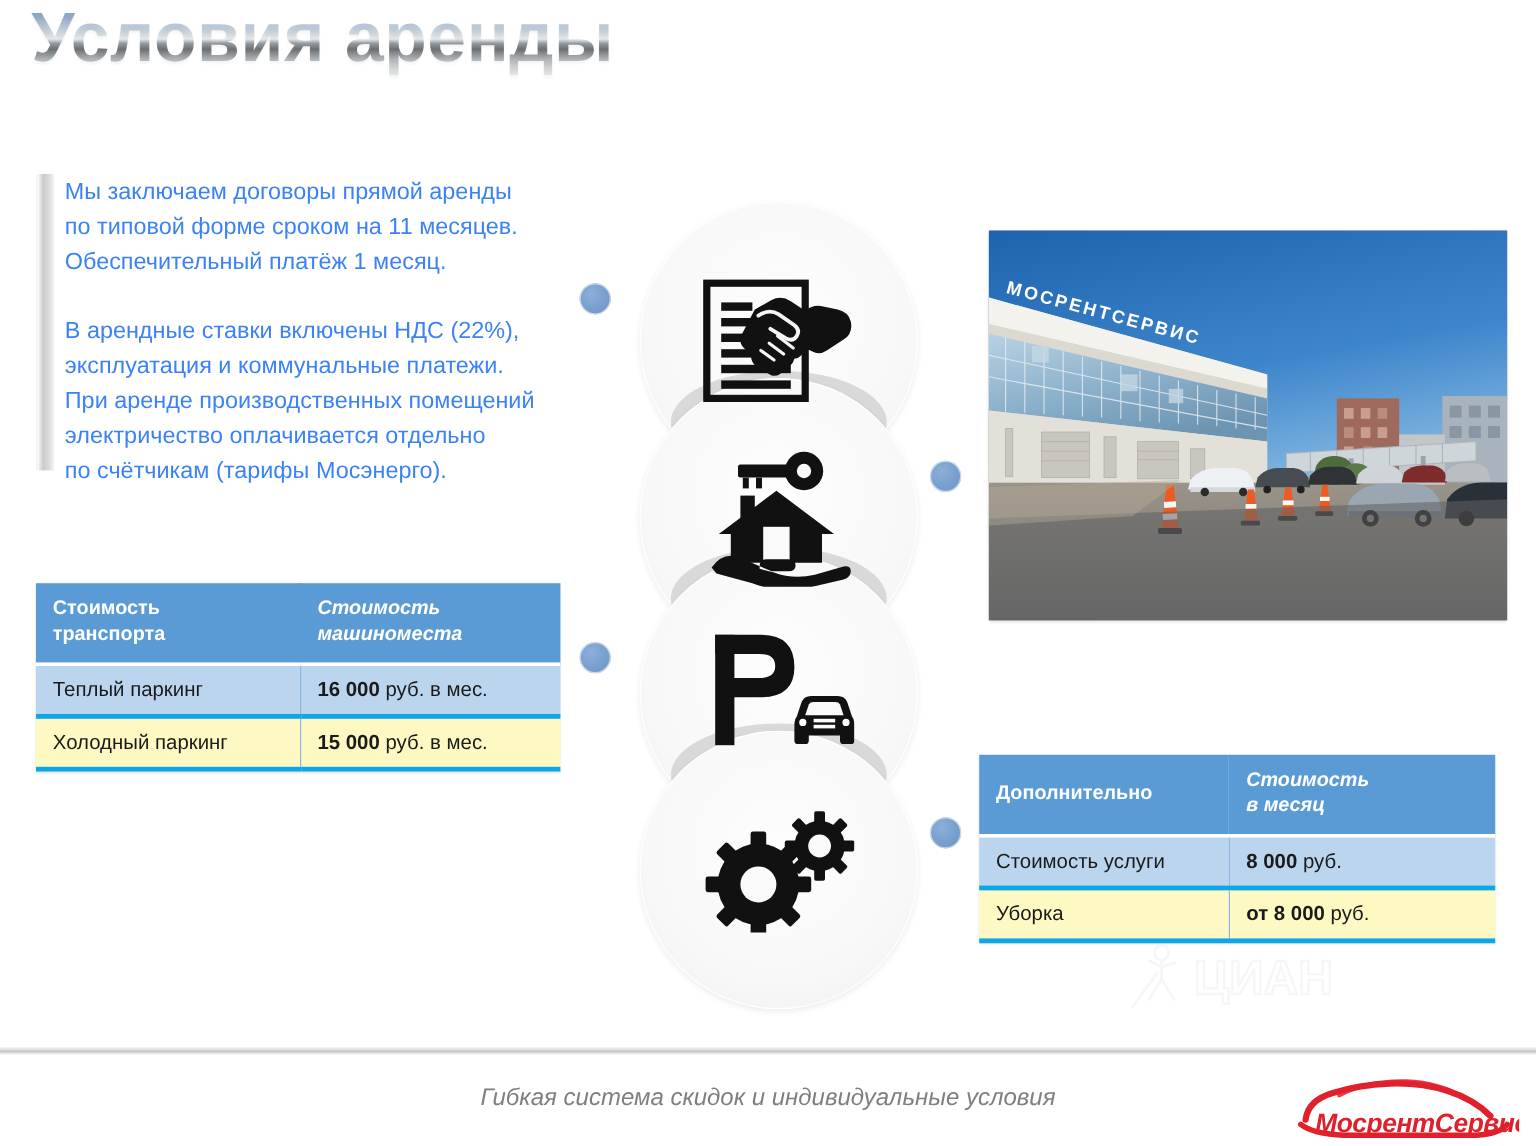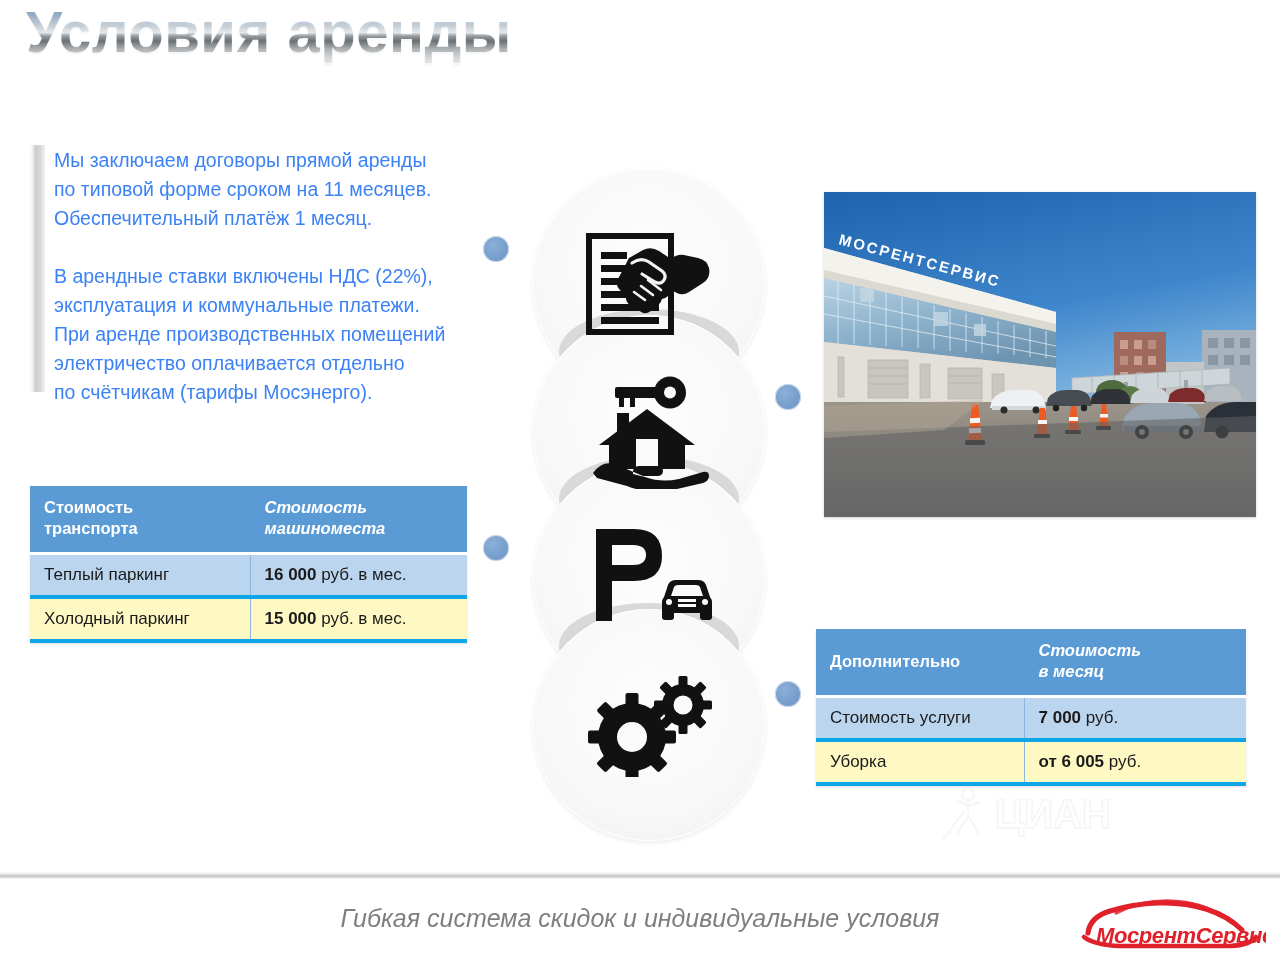--- a/index.html
+++ b/index.html
@@ -199,21 +199,21 @@
     height: 7px;
     background: linear-gradient(180deg, #ffffff 0%, #dedede 38%, #c4c4c4 60%, #e9e9e9 85%, #fafafa 100%);
   }
   #footer-tagline {
     position: absolute;
     left: 0;
     top: 904px;
     width: 1280px;
     text-align: center;
     font-style: italic;
-    font-size: 25px;
+    font-size: 20px;
     color: #7f7f7f;
   }
   #footer-logo {
     position: absolute;
     left: 1080px;
     top: 893px;
     width: 186px;
     height: 58px;
   }
 </style>
@@ -532,25 +532,25 @@
   <thead>
     <tr>
       <th class="col-a">Дополнительно</th>
       <th class="col-b">Стоимость
 в месяц</th>
     </tr>
   </thead>
   <tbody>
     <tr class="row-odd">
       <td class="col-a">Стоимость услуги</td>
-      <td class="col-b"><b>7 000</b><span> руб.</span></td>
+      <td class="col-b"><b>8 000</b><span> руб.</span></td>
     </tr>
     <tr class="row-even">
       <td class="col-a">Уборка</td>
-      <td class="col-b"><b>от 6 005</b><span> руб.</span></td>
+      <td class="col-b"><b>от 8 000</b><span> руб.</span></td>
     </tr>
   </tbody>
 </table>
 
 <svg id="watermark" viewBox="0 0 250 62">
   <g fill="none" stroke="#f0f0f0" stroke-width="2.4">
     <circle cx="33" cy="12" r="6"></circle>
     <path d="M33 18 L33 34 M33 24 L22 18 M33 24 L45 20 M33 34 L22 52 M33 34 L44 52"></path>
     <path d="M8 58 L30 28"></path>
   </g>

